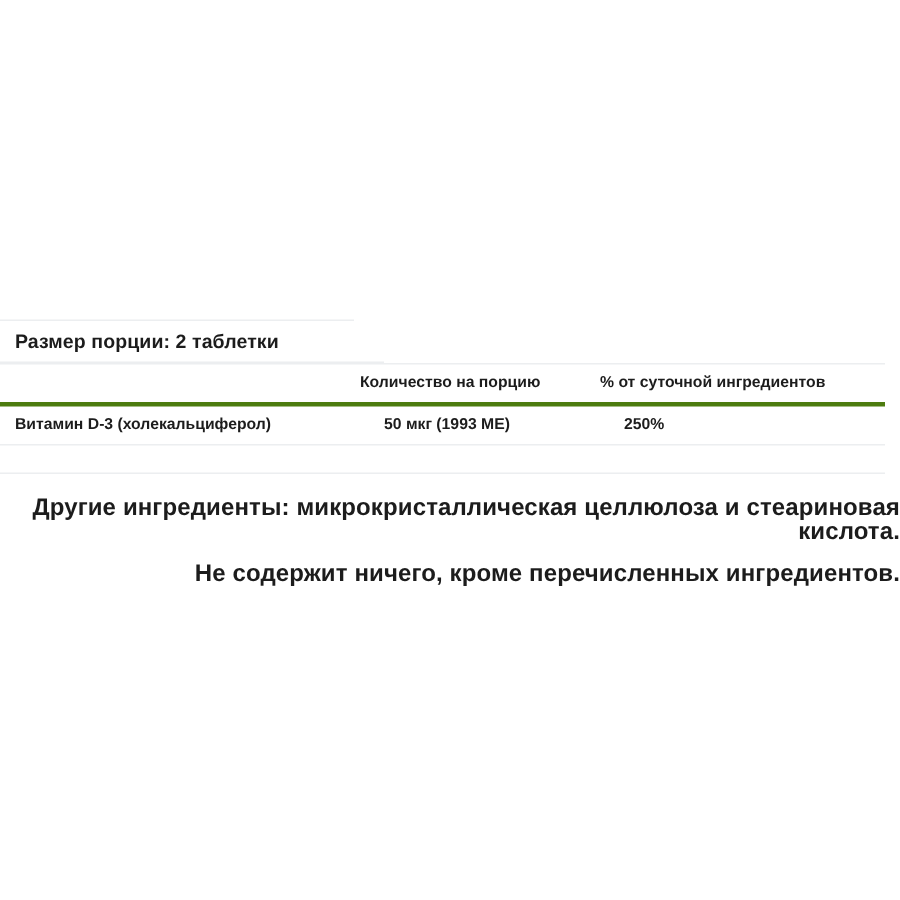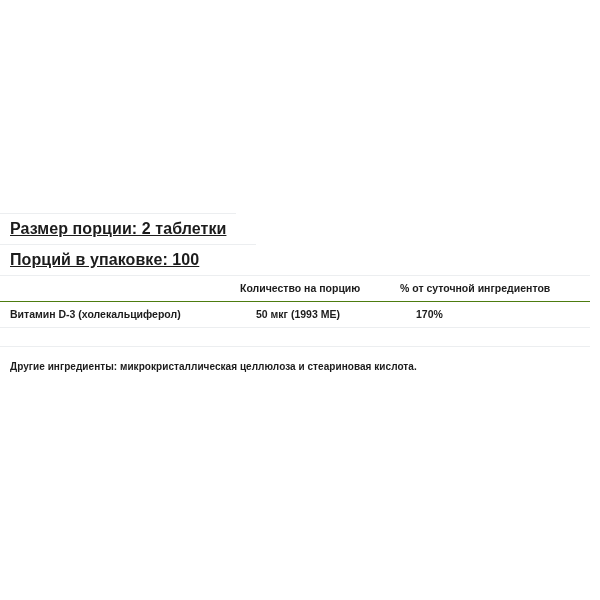--- a/index.html
+++ b/index.html
@@ -30,26 +30,25 @@
   .rule {
     height: 1px;
     background: #eceef0;
     border: 0;
     margin: 0;
   }
   .rule-short-1 { width: 236px; }
   .rule-short-2 { width: 256px; }
 
   .serving-row {
-    font-size: 16px;
+    font-size: 13px;
     font-weight: bold;
     line-height: 1;
     padding: 7px 0 7px 10px;
     letter-spacing: 0.005em;
-    text-decoration: underline;
   }
 
   
   .facts-table {
     width: 590px;
     border-collapse: collapse;
     table-layout: fixed;
     font-size: 10.5px;
   }
   .facts-table col.c-name { width: 240px; }
@@ -65,79 +64,80 @@
     padding: 7px 0 7px 0;
     vertical-align: middle;
     border: 0;
   }
   .facts-table th.col-name,
   .facts-table td.col-name {
     padding-left: 10px;
   }
   .facts-table thead tr {
     border-top: 1px solid #eceef0;
-    border-bottom: 1px solid #4d7c0f;
+    border-bottom: 3px solid #4d7c0f;
   }
   .facts-table tbody tr {
     border-bottom: 1px solid #eceef0;
   }
   .facts-table th { height: 8px; }
   .facts-table tbody td { padding: 7px 0 8px 16px; }
 
   
   .notes-divider {
     margin-top: 18px;
     width: 590px;
     height: 1px;
     background: #eceef0;
   }
   .notes {
     padding-top: 9px;
   }
   .note-line {
-    font-size: 10px;
+    font-size: 16px;
     font-weight: bold;
     line-height: 1;
     padding: 6px 0 6px 10px;
     letter-spacing: 0.005em;
+    text-align: right;
   }
 </style>
 </head>
 <body>
 
 <div class="label-panel">
 
   <div class="serving-block">
     <div class="rule rule-short-1"></div>
     <div class="serving-row">Размер порции: 2 таблетки</div>
     <div class="rule rule-short-2"></div>
-    <div class="serving-row">Порций в упаковке: 100</div>
   </div>
 
   <table class="facts-table">
     <colgroup>
       <col class="c-name">
       <col class="c-amt">
       <col class="c-dv">
     </colgroup>
     <thead>
       <tr>
         <th class="col-name"></th>
         <th>Количество на порцию</th>
         <th>% от суточной ингредиентов</th>
       </tr>
     </thead>
     <tbody>
       <tr>
         <td class="col-name">Витамин D-3 (холекальциферол)</td>
         <td>50 мкг (1993 МЕ)</td>
-        <td>170%</td>
+        <td>250%</td>
       </tr>
     </tbody>
   </table>
 
   <div class="notes-divider"></div>
 
   <div class="notes">
     <div class="note-line">Другие ингредиенты: микрокристаллическая целлюлоза и стеариновая кислота.</div>
+    <div class="note-line">Не содержит ничего, кроме перечисленных ингредиентов.</div>
   </div>
 
 </div>
 
 </body></html>

